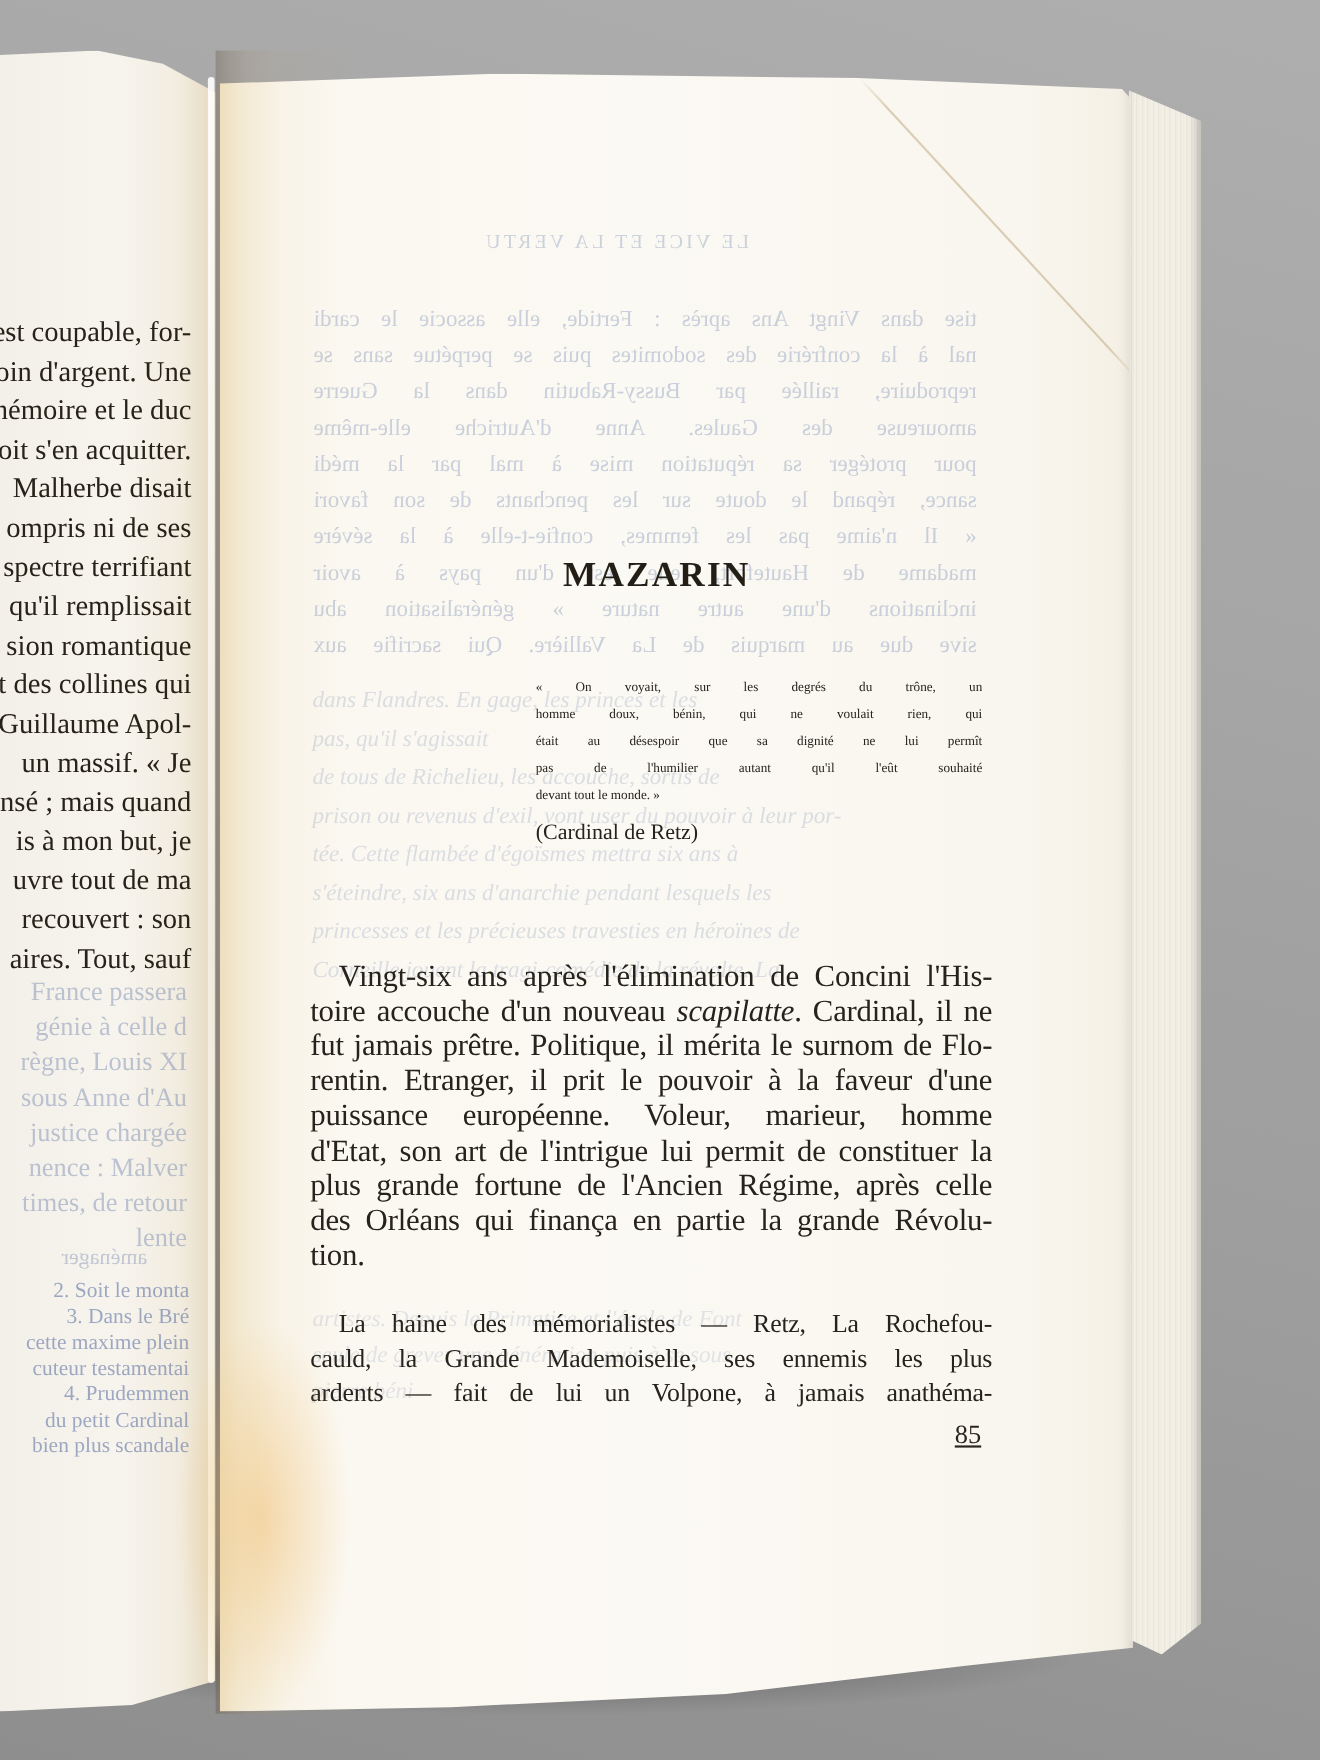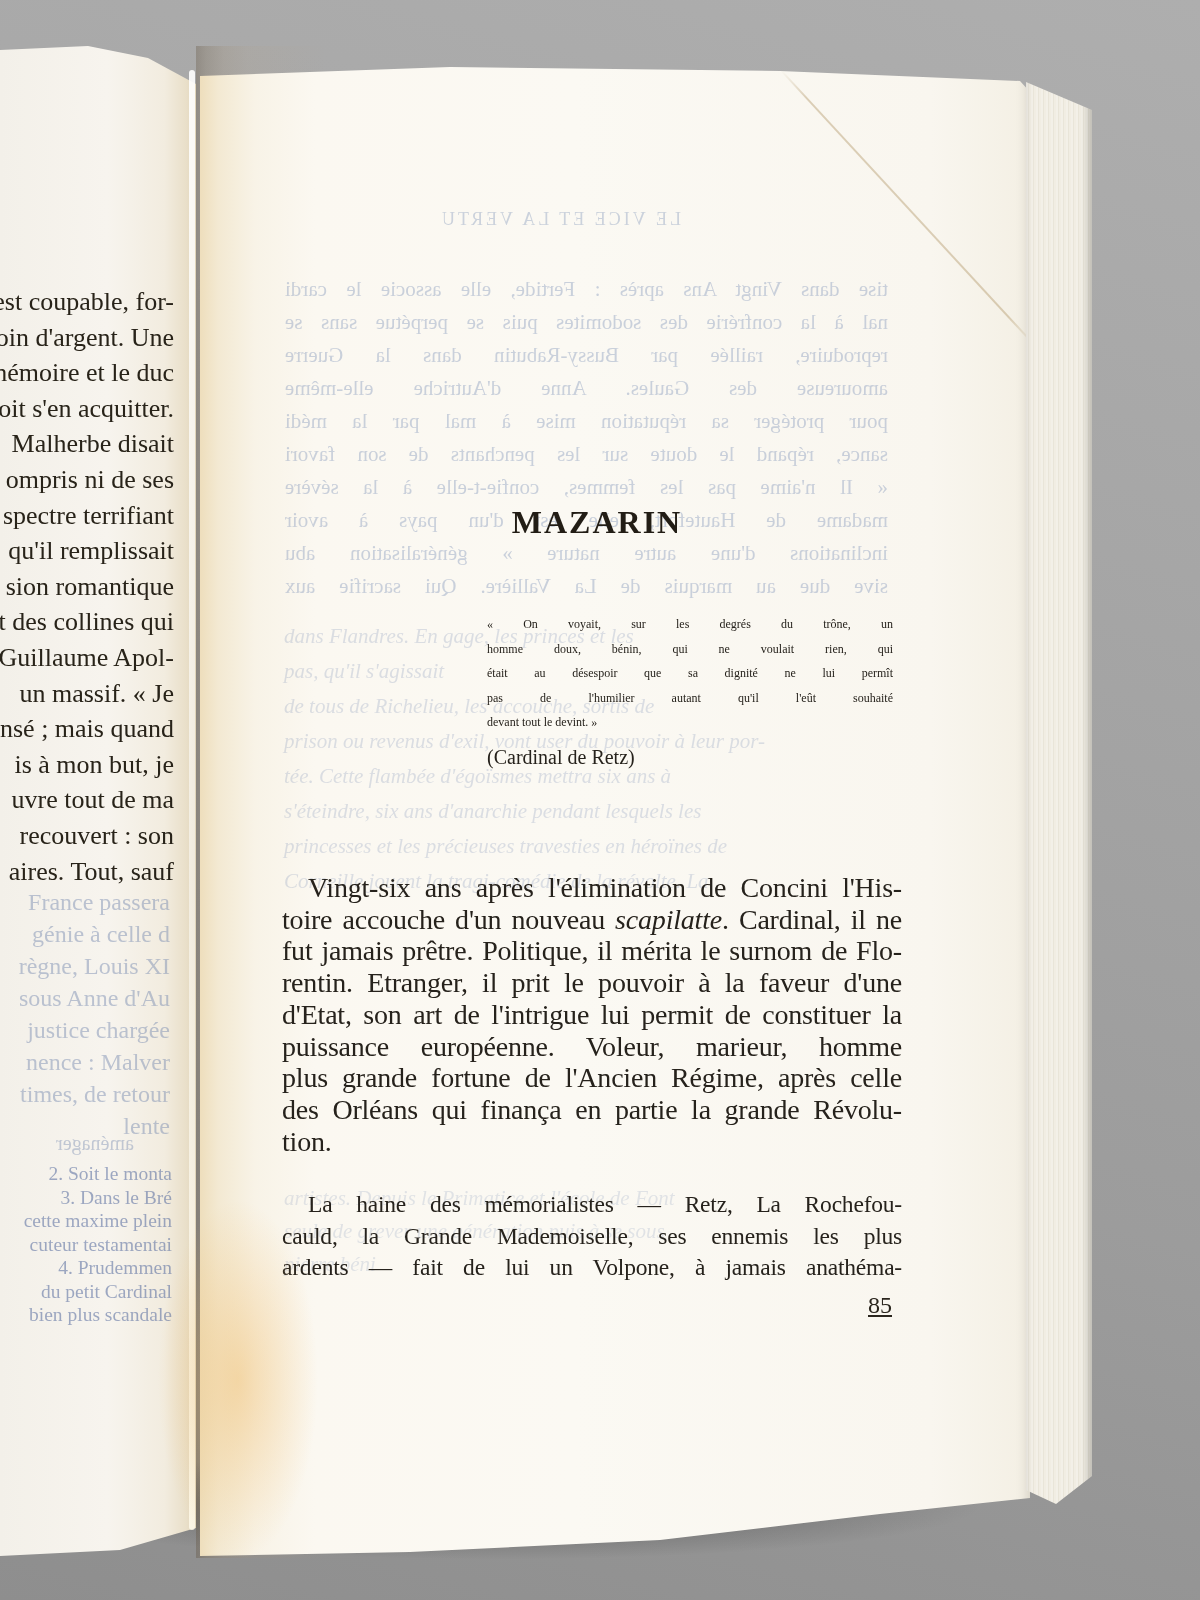--- a/index.html
+++ b/index.html
@@ -148,32 +148,32 @@
       </div>
     <div class="crease"></div>
 
     <h1 class="title">MAZARIN</h1>
 
     <div class="quote-lines">
         <div class="bl">« On voyait, sur les degrés du trône, un</div>
         <div class="bl">homme doux, bénin, qui ne voulait rien, qui</div>
         <div class="bl">était au désespoir que sa dignité ne lui permît</div>
         <div class="bl">pas de l'humilier autant qu'il l'eût souhaité</div>
-        <div class="bl">devant tout le devint. »</div>
+        <div class="bl">devant tout le monde. »</div>
       </div>
     <div class="attrib">(Cardinal de Retz)</div>
 
     <div class="body1">
       <div class="line ind">Vingt-six ans après l'élimination de Concini l'His-</div>
       <div class="line"><span>toire accouche d'un nouveau </span><span class="it">scapilatte</span><span>. Cardinal, il ne</span></div>
       <div>
           <div class="bl">fut jamais prêtre. Politique, il mérita le surnom de Flo-</div>
           <div class="bl">rentin. Etranger, il prit le pouvoir à la faveur d'une</div>
+          <div class="bl">puissance européenne. Voleur, marieur, homme</div>
           <div class="bl">d'Etat, son art de l'intrigue lui permit de constituer la</div>
-          <div class="bl">puissance européenne. Voleur, marieur, homme</div>
           <div class="bl">plus grande fortune de l'Ancien Régime, après celle</div>
           <div class="bl">des Orléans qui finança en partie la grande Révolu-</div>
         </div>
       <div class="line endl">tion.</div>
     </div>
 
     <div class="body2">
       <div class="line ind">La haine des mémorialistes — Retz, La Rochefou-</div>
       <div>
           <div class="bl">cauld, la Grande Mademoiselle, ses ennemis les plus</div>

